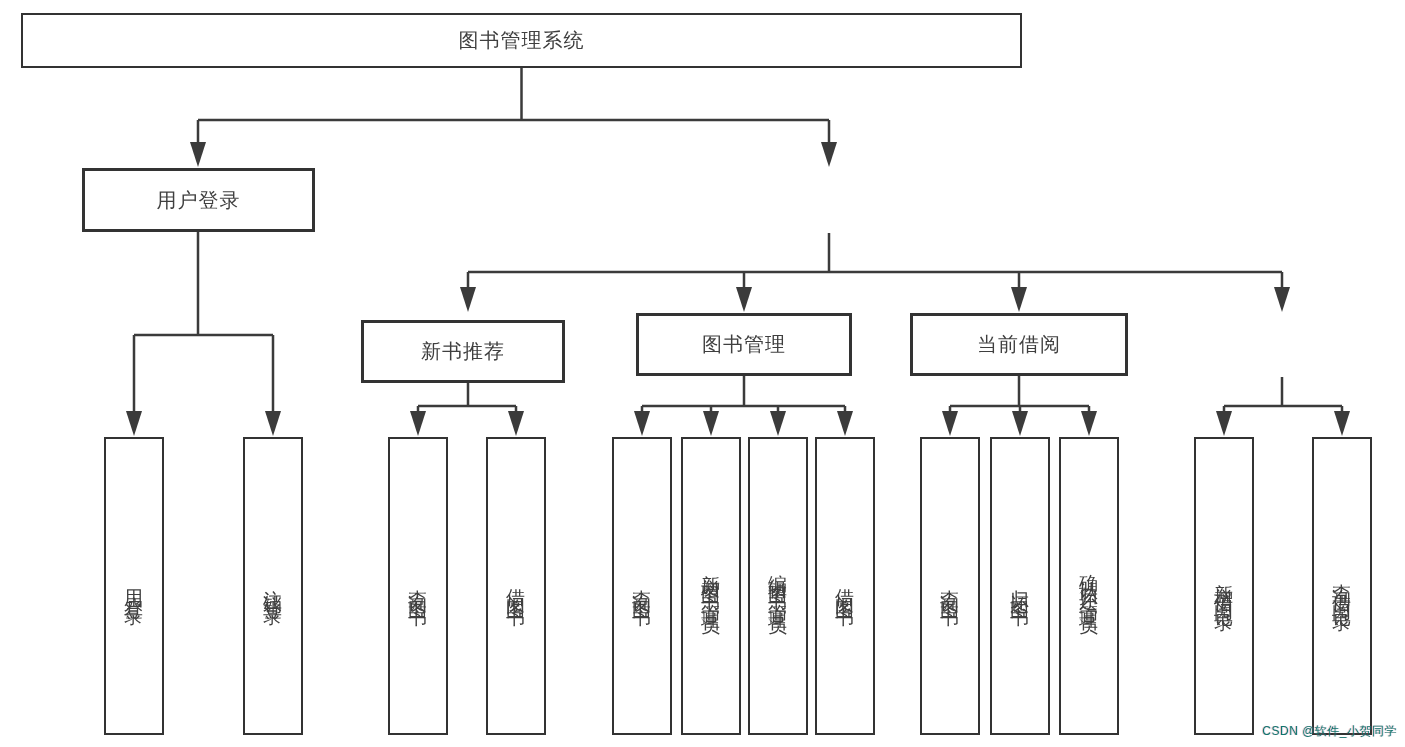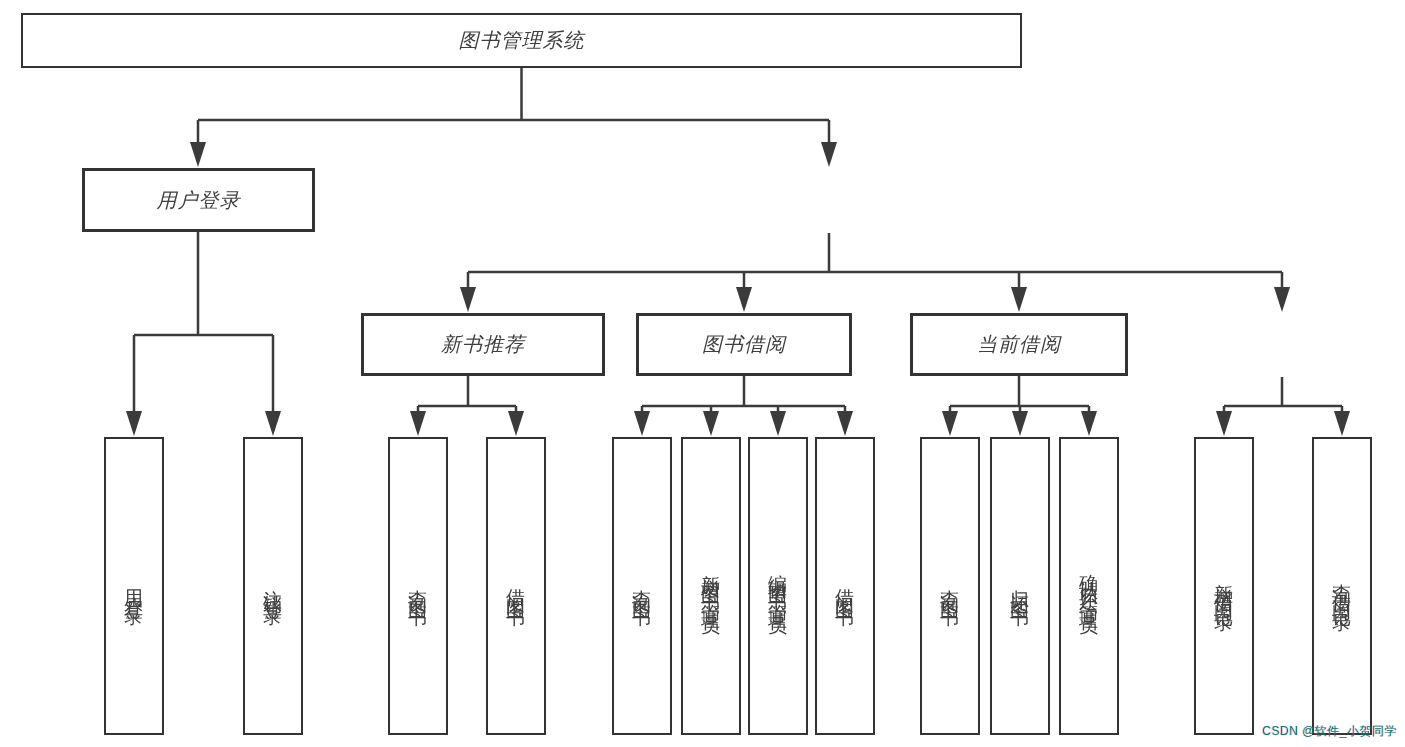--- a/index.html
+++ b/index.html
@@ -8,21 +8,21 @@
     font-family:"Liberation Sans","DejaVu Sans",sans-serif;
   }
   #stage{position:absolute;inset:0;width:1405px;height:747px;}
   .connectors{position:absolute;left:0;top:0;z-index:1;}
   .node{
     position:absolute;z-index:2;background:#ffffff;
     border:3px solid #333333;box-sizing:border-box;
     display:flex;align-items:center;justify-content:center;
     color:#3f3f3f;
   }
-  .node.h span{font-size:20px;letter-spacing:1px;white-space:nowrap;font-style:italic;}
+  .node.h span{font-size:20px;letter-spacing:1px;white-space:nowrap;}
   .node.root{border-width:2.5px;}
   .node.v{border-width:2.5px;}
   .node.v span{
     writing-mode:vertical-rl;text-orientation:mixed;
     font-size:19px;letter-spacing:6px;line-height:1;
     white-space:nowrap;
   }
   .watermark{
     position:absolute;right:8px;bottom:7px;z-index:3;
     font-size:12px;color:#0f766e;letter-spacing:0.5px;white-space:nowrap;
@@ -68,25 +68,25 @@
   </svg>
 
   <div class="node h root" style="left:21px;top:13px;width:1001px;height:55px">
     <span>图书管理系统</span>
   </div>
 
   <div class="node h" style="left:82px;top:168px;width:233px;height:64px">
     <span>用户登录</span>
   </div>
 
-  <div class="node h" style="left:361px;top:313px;width:244px;height:63px">
+  <div class="node h" style="left:361px;top:320px;width:204px;height:63px">
     <span>新书推荐</span>
   </div>
   <div class="node h" style="left:636px;top:313px;width:216px;height:63px">
-    <span>图书借阅</span>
+    <span>图书管理</span>
   </div>
   <div class="node h" style="left:910px;top:313px;width:218px;height:63px">
     <span>当前借阅</span>
   </div>
 
   <div class="node v" style="left:104px;top:437px;width:60px;height:298px">
     <span>用户登录</span>
   </div>
   <div class="node v" style="left:243px;top:437px;width:60px;height:298px">
     <span>注销登录</span>

